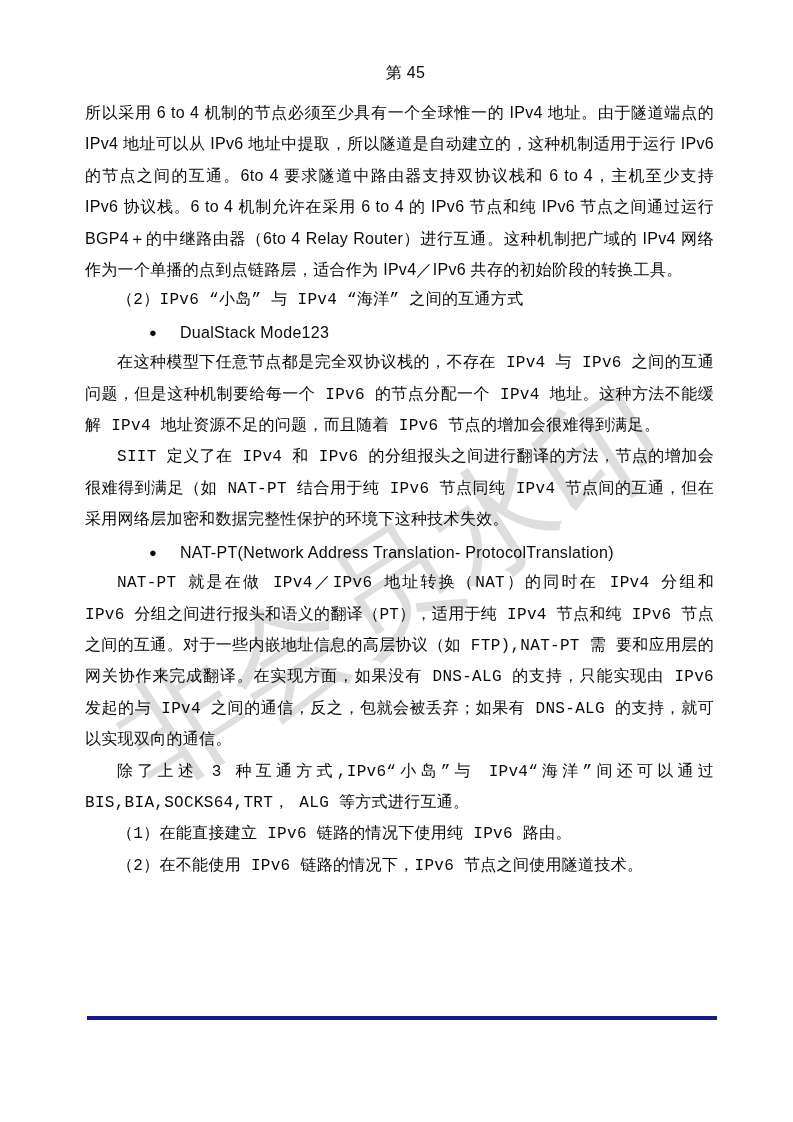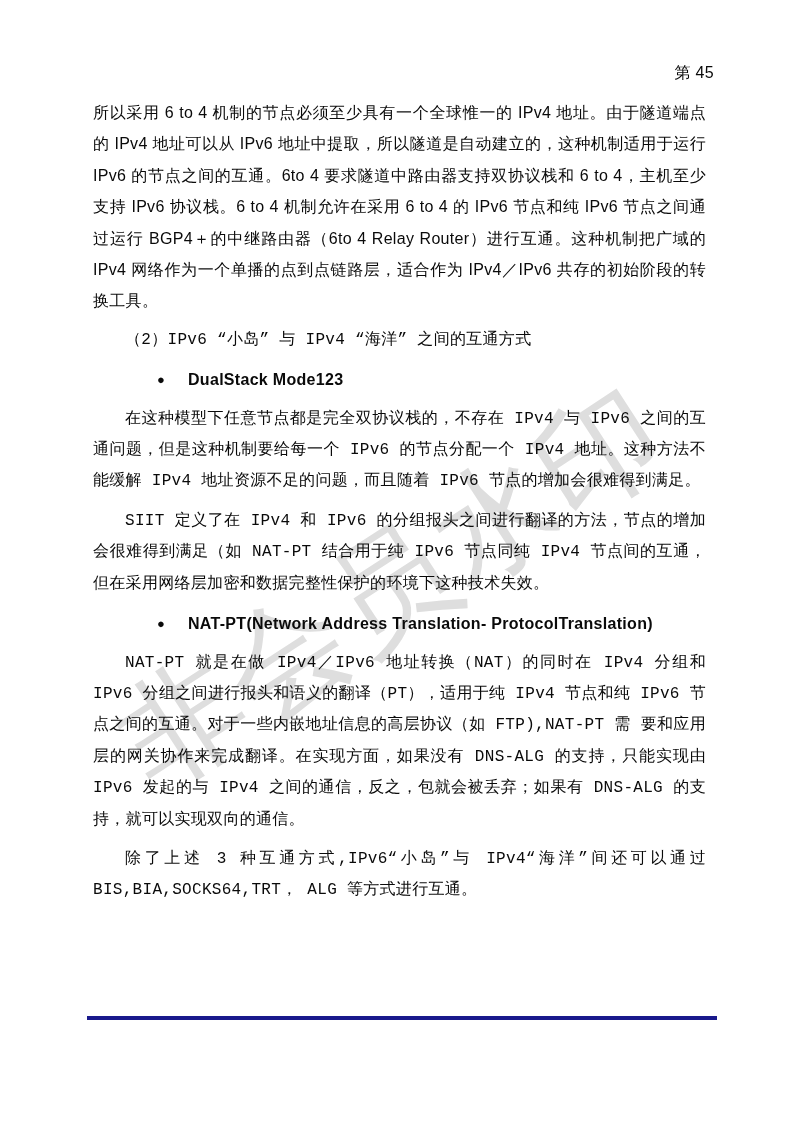--- a/index.html
+++ b/index.html
@@ -41,28 +41,27 @@
     width: 629px;
     z-index: 1;
     font-size: 16px;
     line-height: 31.4px;
     letter-spacing: 0.3px;
     text-align: justify;
   }
   .page-no {
     line-height: 22px;
     margin: 0 0 13px 12px;
-    text-align: right;
+    text-align: center;
   }
-  .blk { margin: 8px; }
+  .blk { margin: 0; }
   .ind { text-indent: 32px; font-family: Liberation Mono, monospace; }
   .bullet {
     padding-left: 64px;
     text-align: left;
-    font-weight: bold;
   }
   .dot {
     display: inline-block;
     width: 31px;
     font-size: 13px;
     vertical-align: 1px;
   }
   .footer-rule {
     position: absolute;
     left: 87px;
@@ -100,19 +99,21 @@
     <div class="blk bullet">
       <span class="dot">●</span><span>NAT-PT(Network Address Translation- ProtocolTranslation)</span>
     </div>
 
     <p class="blk ind">NAT-PT 就是在做 IPv4／IPv6 地址转换（NAT）的同时在 IPv4 分组和 IPv6 分组之间进行报头和语义的翻译（PT），适用于纯 IPv4 节点和纯 IPv6 节点之间的互通。对于一些内嵌地址信息的高层协议（如 FTP),NAT-PT 需 要和应用层的网关协作来完成翻译。在实现方面，如果没有 DNS-ALG 的支持，只能实现由 IPv6 发起的与 IPv4 之间的通信，反之，包就会被丢弃；如果有 DNS-ALG 的支持，就可以实现双向的通信。</p>
 
     <p class="blk ind">除了上述 3 种互通方式,IPv6“小岛”与 IPv4“海洋”间还可以通过 BIS,BIA,SOCKS64,TRT， ALG 等方式进行互通。</p>
 
 
 
+    <p class="blk ind">（1）在能直接建立 IPv6 链路的情况下使用纯 IPv6 路由。</p>
 
+    <p class="blk ind">（2）在不能使用 IPv6 链路的情况下，IPv6 节点之间使用隧道技术。</p>
 
   </div>
 
   <div class="footer-rule"></div>
 
 </div>
 
 </body></html>

